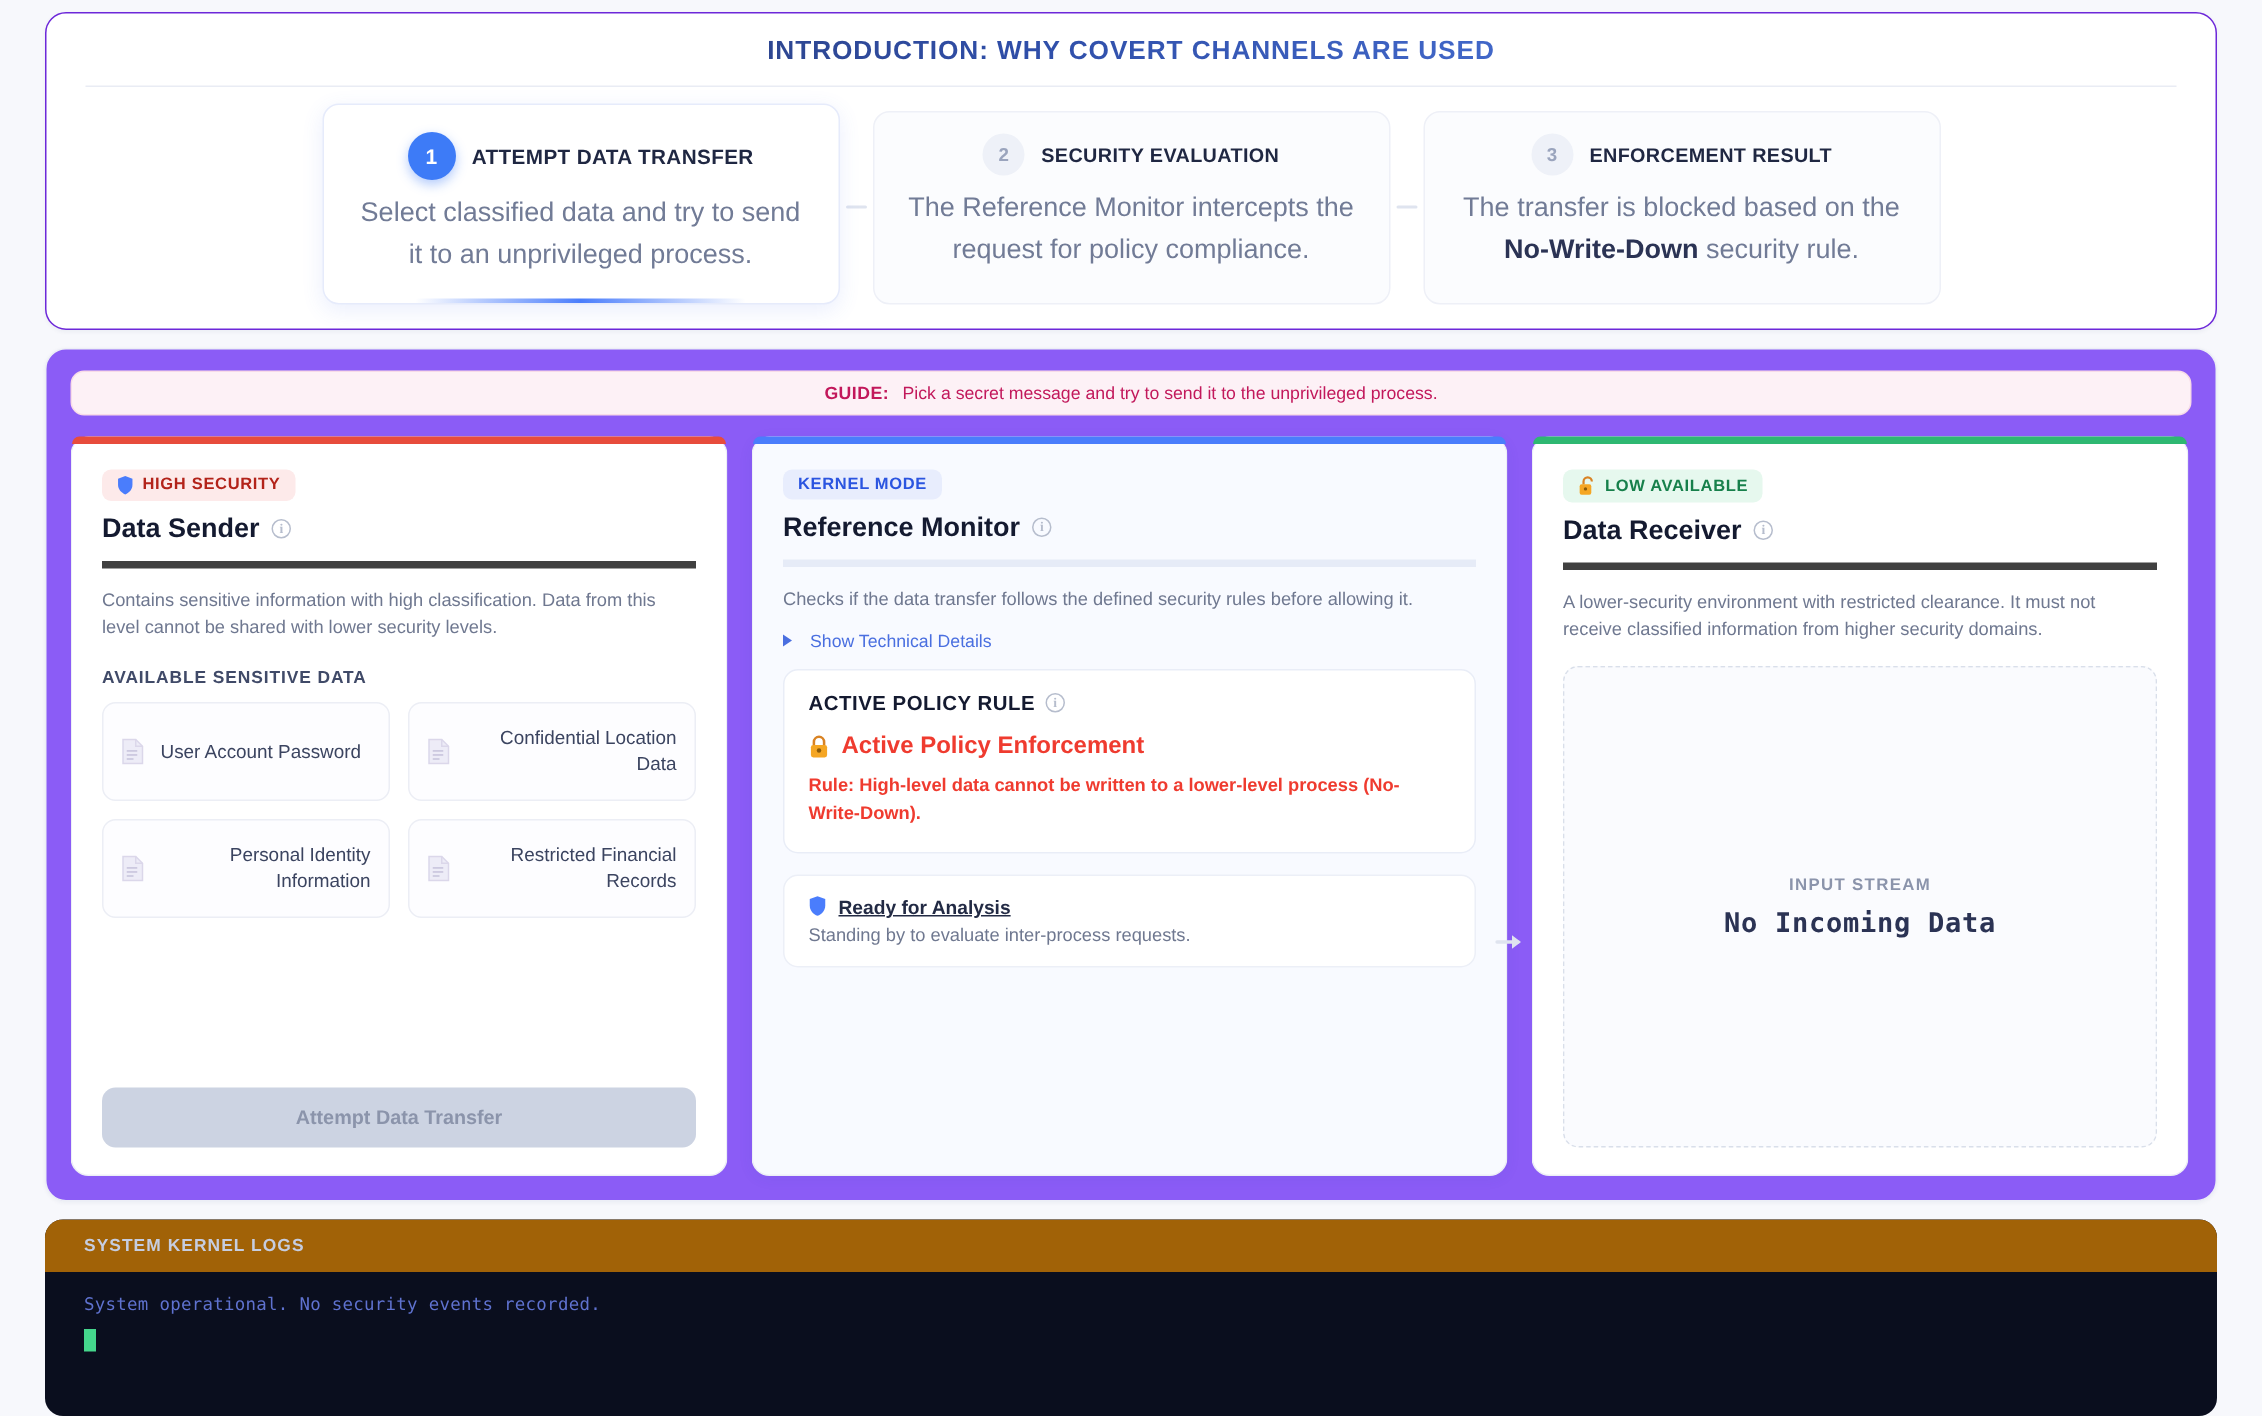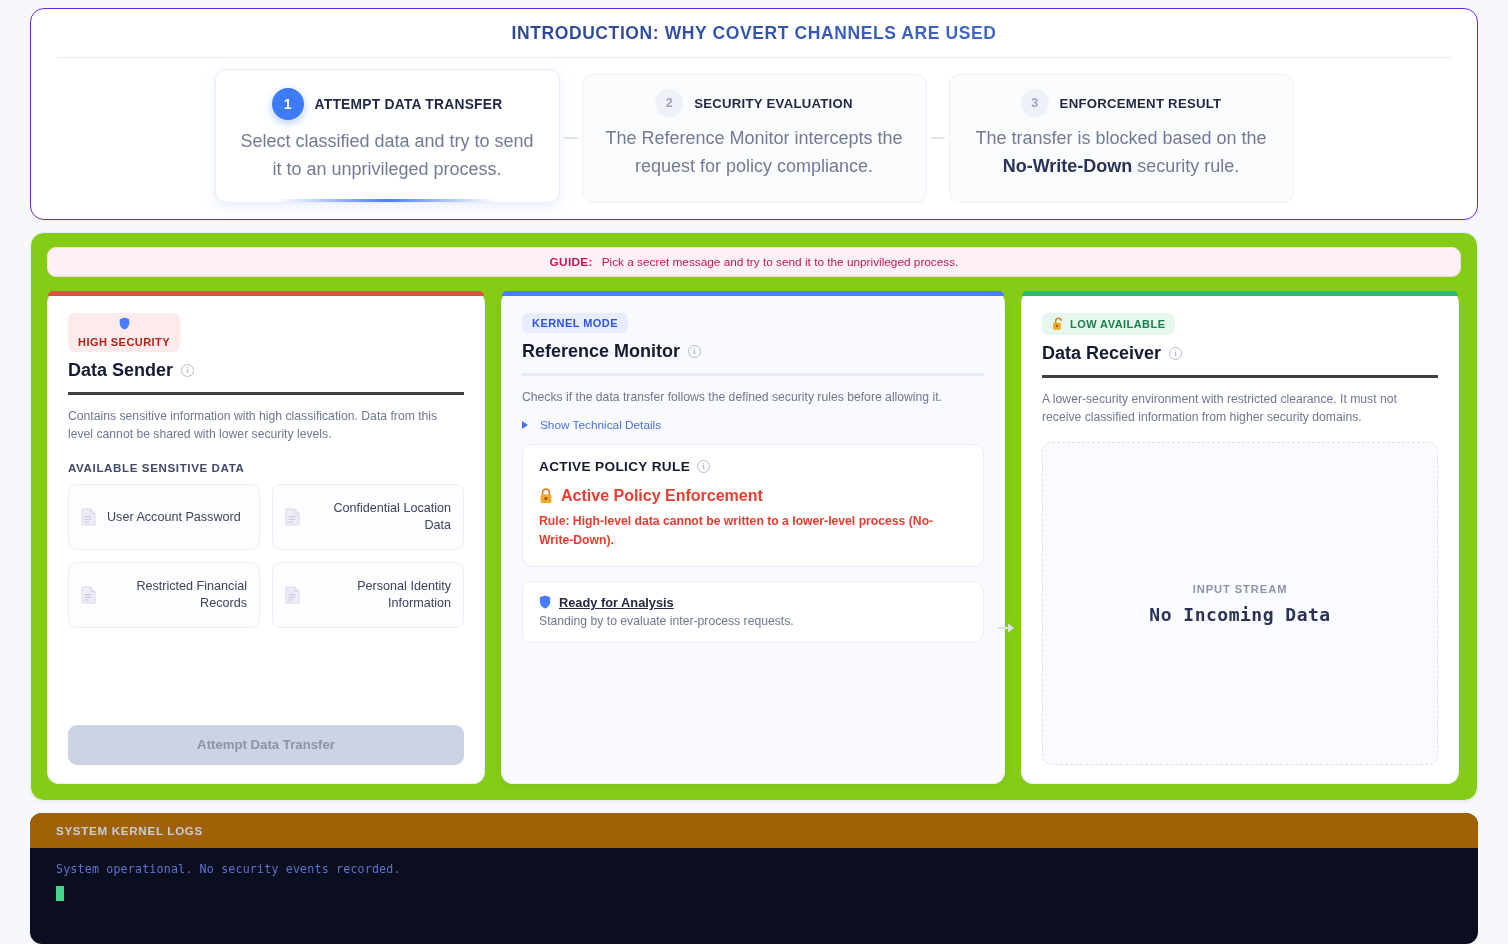--- a/index.html
+++ b/index.html
@@ -139,21 +139,21 @@
   .step-connector i {
     display: block;
     width: 14px;
     height: 2px;
     background: #dfe4ef;
     border-radius: 2px;
   }
 
   
   .sim-card {
-    background: #84cc16;
+    background: #8b5cf6;
     border-radius: 14px;
     border: 1px solid #eceef6;
     box-shadow: 0 1px 3px rgba(25,35,80,.05);
     padding: 14px 16px 16px 16px;
     flex: none;
   }
 
   .guide-bar {
     background: #fdf1f6;
     border: 1px solid #f8dbe8;
@@ -227,34 +227,34 @@
     align-items: center;
     gap: 6px;
     border-radius: 6px;
     padding: 4px 10px;
     font-size: 11px;
     font-weight: bold;
     letter-spacing: .45px;
     align-self: flex-start;
     font-stretch: condensed;
   }
-  .badge-high { background: #fdeaea; color: #b3231a; flex-direction: column; }
+  .badge-high { background: #fdeaea; color: #b3231a; }
   .badge-kernel { background: #e8edfd; color: #2b55e0; }
   .badge-low { background: #e6f8ee; color: #17804b; }
 
   .panel-title {
     font-size: 18px;
     font-weight: bold;
     color: #141a30;
     margin-top: 8px;
     display: flex;
     align-items: center;
     gap: 8px;
     padding-bottom: 11px;
-    border-bottom: 3px solid #404040;
+    border-bottom: 5px solid #404040;
   }
   .panel.monitor .panel-title { border-bottom-color: #e6ebf7; }
 
   .info-icon {
     width: 13px; height: 13px;
     border: 1.3px solid #b6bdcd;
     border-radius: 50%;
     color: #b6bdcd;
     font-size: 9px;
     line-height: 11px;
@@ -563,31 +563,31 @@
             <span class="data-item-label">Confidential Location Data</span>
           </div>
           <div class="data-item">
             <svg class="doc-icon" width="15" height="18" viewBox="0 0 15 18">
               <path d="M1 1 H9.5 L14 5.5 V17 H1 Z" fill="#e6e3f3" stroke="#c9c4e0" stroke-width="1"></path>
               <path d="M9.5 1 V5.5 H14" fill="none" stroke="#c9c4e0" stroke-width="1"></path>
               <rect x="3.5" y="8" width="7" height="1.2" fill="#b3aed0"></rect>
               <rect x="3.5" y="10.7" width="7" height="1.2" fill="#b3aed0"></rect>
               <rect x="3.5" y="13.4" width="4.5" height="1.2" fill="#b3aed0"></rect>
             </svg>
-            <span class="data-item-label">Restricted Financial Records</span>
+            <span class="data-item-label">Personal Identity Information</span>
           </div>
           <div class="data-item">
             <svg class="doc-icon" width="15" height="18" viewBox="0 0 15 18">
               <path d="M1 1 H9.5 L14 5.5 V17 H1 Z" fill="#e6e3f3" stroke="#c9c4e0" stroke-width="1"></path>
               <path d="M9.5 1 V5.5 H14" fill="none" stroke="#c9c4e0" stroke-width="1"></path>
               <rect x="3.5" y="8" width="7" height="1.2" fill="#b3aed0"></rect>
               <rect x="3.5" y="10.7" width="7" height="1.2" fill="#b3aed0"></rect>
               <rect x="3.5" y="13.4" width="4.5" height="1.2" fill="#b3aed0"></rect>
             </svg>
-            <span class="data-item-label">Personal Identity Information</span>
+            <span class="data-item-label">Restricted Financial Records</span>
           </div>
         </div>
 
         <button class="transfer-btn" disabled="">Attempt Data Transfer</button>
       </div>
 
       <div class="panel monitor">
         <div class="badge badge-kernel">
           <span>KERNEL MODE</span>
         </div>

